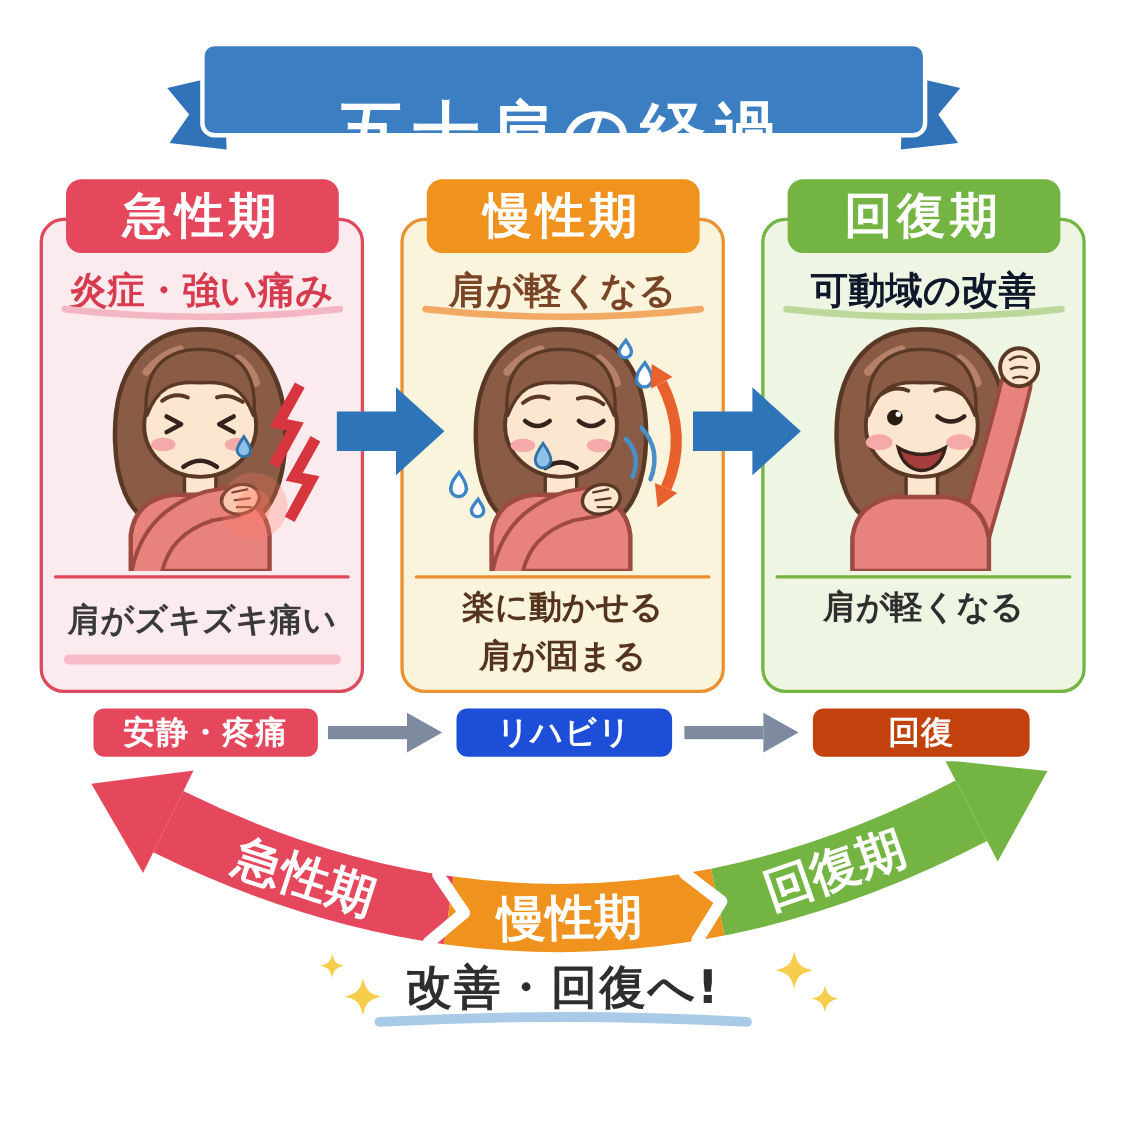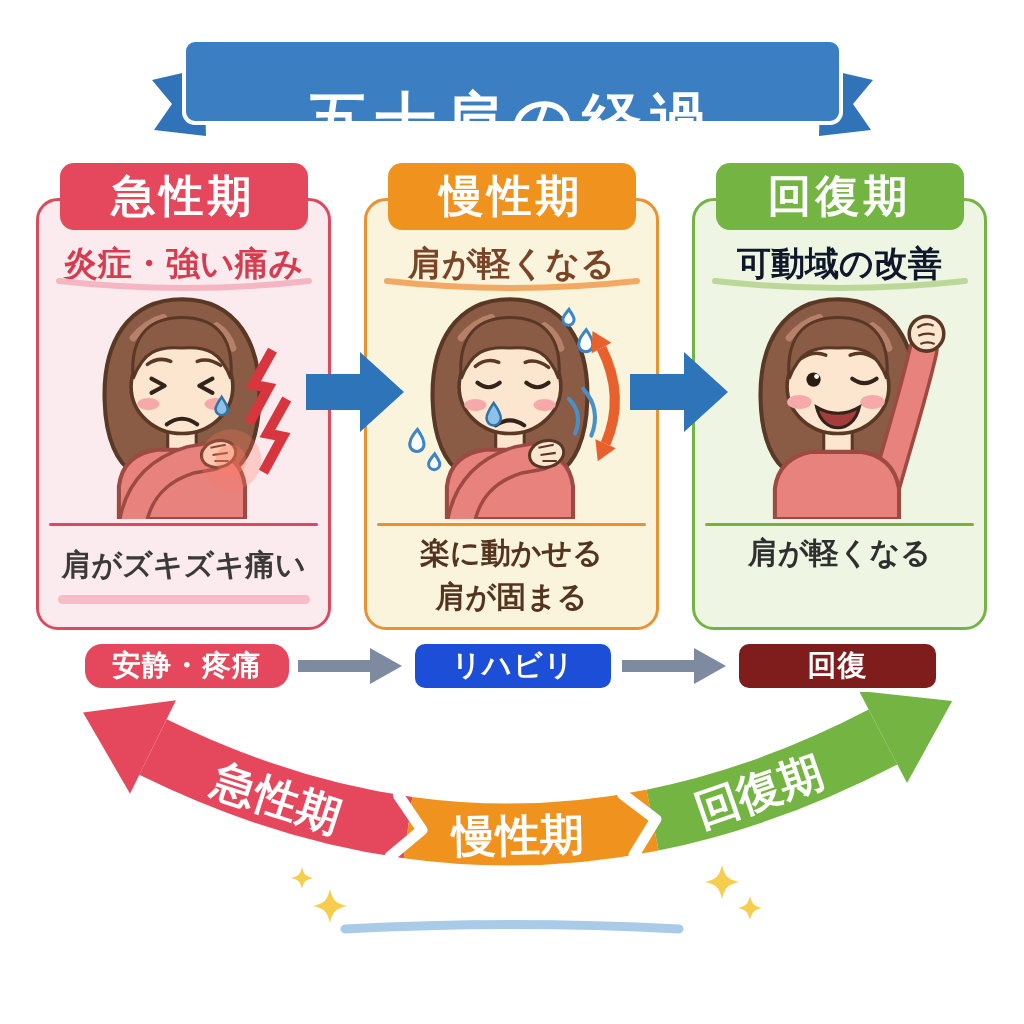--- a/index.html
+++ b/index.html
@@ -37,23 +37,23 @@
   .caption-recovery{top:330px;color:#2f2f2f;}
   .caption-underline{position:absolute;top:394px;left:50%;transform:translateX(-50%);
       width:252px;height:9px;background:#f6bcc8;border-radius:5px;}
   
   .big-arrow{position:absolute;top:350px;}
   .big-arrow-1{left:306px;}
   .big-arrow-2{left:630px;}
   
   .pill{position:absolute;top:644px;height:44px;border-radius:10px;display:flex;align-items:center;justify-content:center;
       color:#fff;font-size:29px;font-weight:800;letter-spacing:1px;}
-  .pill-1{left:85px;width:204px;background:#e5485c;border-radius:17px;}
+  .pill-1{left:85px;width:204px;background:#e5485c;}
   .pill-2{left:415px;width:196px;background:#1d4ed8;}
-  .pill-3{left:739px;width:197px;background:#7f1d1d;}
+  .pill-3{left:739px;width:197px;background:#c2410c;}
   .flow-arrow{position:absolute;top:646px;}
   .flow-arrow-1{left:298px;}
   .flow-arrow-2{left:622px;}
   
   .arc-svg{position:absolute;left:78px;top:692px;}
   .arc-label{font-size:44px;font-weight:800;fill:#ffffff;}
   
   .footer-text{position:absolute;left:0;right:0;top:870px;text-align:center;
       color:#2e2e2e;font-size:42px;font-weight:800;letter-spacing:2px;}
   .footer-underline{position:absolute;left:50%;top:918px;transform:translateX(-50%);}
@@ -231,20 +231,21 @@
     <path d="M-14,-31 L14,0 L-14,31" stroke="#ffffff" stroke-width="11" fill="none" stroke-linecap="round" stroke-linejoin="round" transform="translate(564,130) rotate(-10.5)"></path>
     <text class="arc-label" text-anchor="middle" dominant-baseline="central" transform="translate(199,106) rotate(17.8)">急性期</text>
     <text class="arc-label" text-anchor="middle" dominant-baseline="central" transform="translate(440,143) rotate(-1)">慢性期</text>
     <text class="arc-label" text-anchor="middle" dominant-baseline="central" transform="translate(681,99) rotate(-19.2)">回復期</text>
   </svg>
 
   <svg class="sparkles sparkles-left" width="70" height="70" viewBox="0 0 70 70">
     <path d="M0,-11 C1.8,-3.5 3.5,-1.8 11,0 C3.5,1.8 1.8,3.5 0,11 C-1.8,3.5 -3.5,1.8 -11,0 C-3.5,-1.8 -1.8,-3.5 0,-11 Z" fill="#f6cd4d" transform="translate(16,18)"></path>
     <path d="M0,-17 C2.8,-5.5 5.5,-2.8 17,0 C5.5,2.8 2.8,5.5 0,17 C-2.8,5.5 -5.5,2.8 -17,0 C-5.5,-2.8 -2.8,-5.5 0,-17 Z" fill="#f6cd4d" transform="translate(44,46)"></path>
   </svg>
+  <div class="footer-text">改善・回復へ!</div>
   <svg class="footer-underline" width="350" height="16" viewBox="0 0 350 16">
     <path d="M8,11 Q175,2 342,11" stroke="#a9cbe8" stroke-width="9" fill="none" stroke-linecap="round"></path>
   </svg>
   <svg class="sparkles sparkles-right" width="70" height="70" viewBox="0 0 70 70">
     <path d="M0,-17 C2.8,-5.5 5.5,-2.8 17,0 C5.5,2.8 2.8,5.5 0,17 C-2.8,5.5 -5.5,2.8 -17,0 C-5.5,-2.8 -2.8,-5.5 0,-17 Z" fill="#f6cd4d" transform="translate(26,22)"></path>
     <path d="M0,-12 C2,-4 4,-2 12,0 C4,2 2,4 0,12 C-2,4 -4,2 -12,0 C-4,-2 -2,-4 0,-12 Z" fill="#f6cd4d" transform="translate(54,48)"></path>
   </svg>
 
 </div>
 

